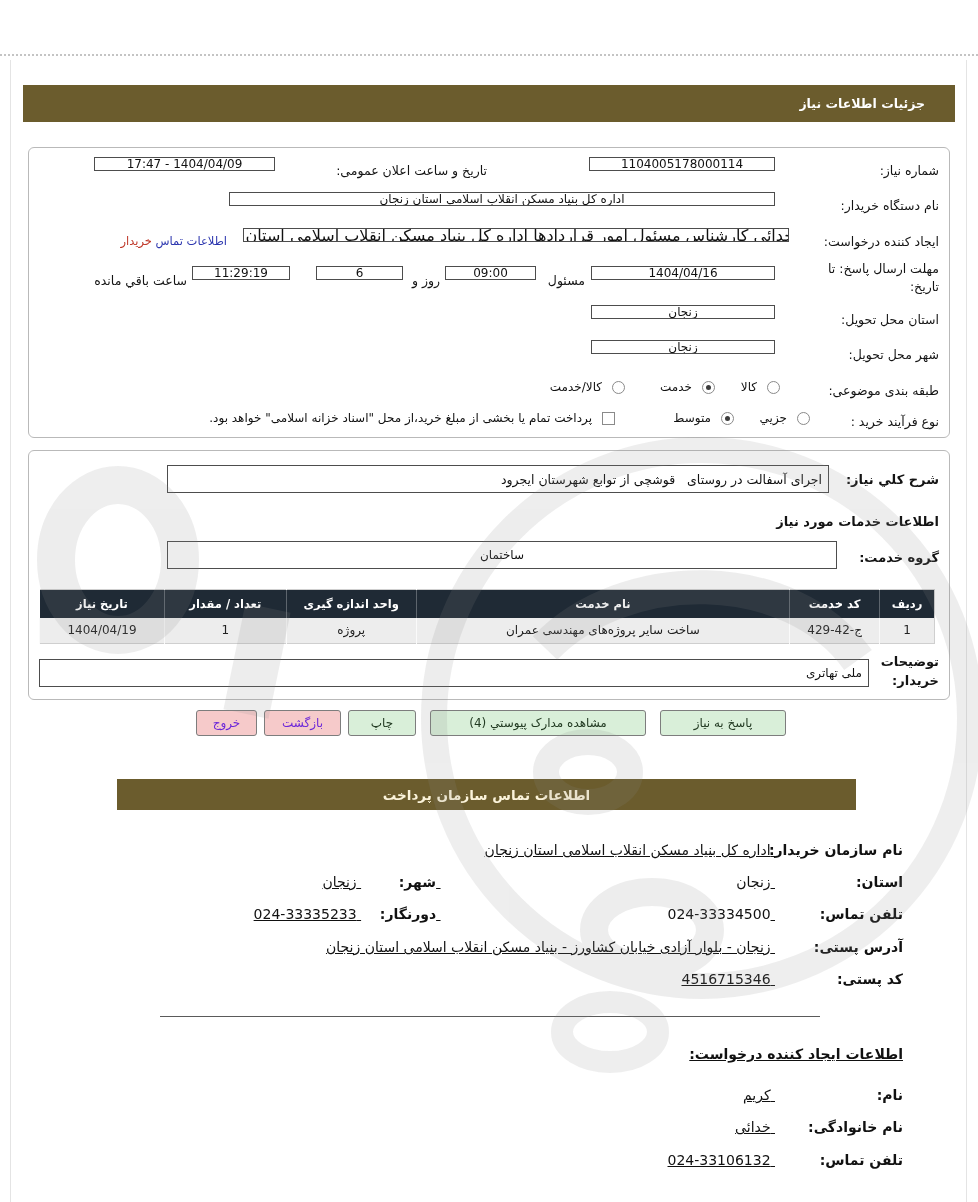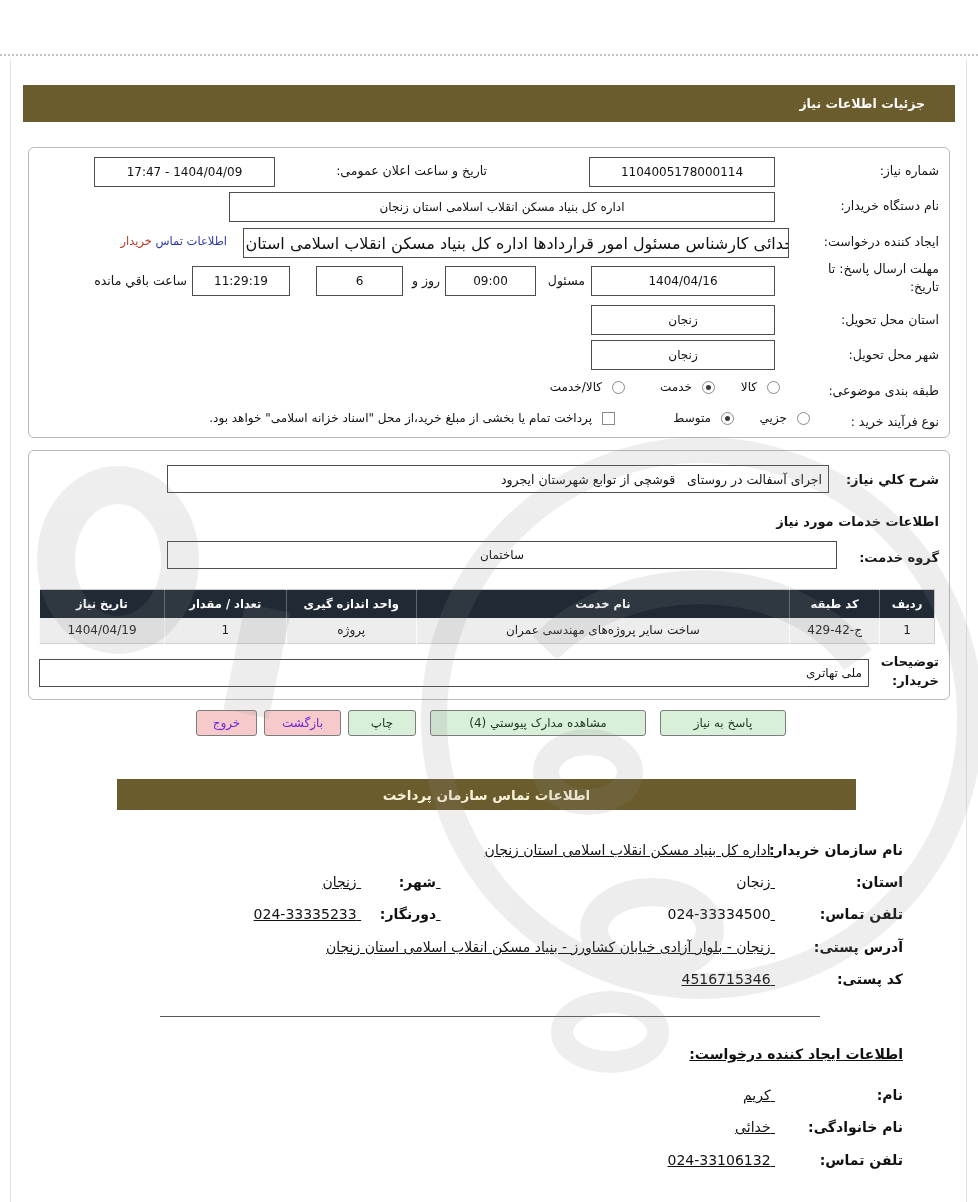--- a/index.html
+++ b/index.html
@@ -18,21 +18,21 @@
 
   .panel { position: absolute; right: 28px; width: 922px; background: #fff;
     border: 1px solid #b9b9b9; border-radius: 6px; }
   .panel1 { top: 147px; height: 291px; }
   .panel2 { top: 450px; height: 250px; }
 
   .lbl { position: absolute; font-size: 12.5px; color: #141414; white-space: nowrap; line-height: 1.45; }
   .lbl.wrap { white-space: normal; }
   .b13 { font-weight: bold; font-size: 13px; }
 
-  .field { position: absolute; height: 30px; background: #fff; border: 1px solid #4d4d4d;
+  .field { position: absolute; height: 14px; background: #fff; border: 1px solid #4d4d4d;
     display: flex; align-items: center; justify-content: center; font-size: 12px;
     padding: 0 6px; white-space: nowrap; overflow: hidden; }
   .field.h28 { height: 28px; }
   .field.start { justify-content: flex-start; }
   .num { direction: ltr; unicode-bidi: isolate; }
 
   .opt { position: absolute; display: flex; align-items: center; gap: 10px; font-size: 12px; white-space: nowrap; }
   .radio { width: 13px; height: 13px; border-radius: 50%; border: 1px solid #8a8a8a; background: #fff;
     display: inline-block; position: relative; flex: 0 0 auto; }
   .radio.selected::after { content: ""; position: absolute; inset: 3px; border-radius: 50%; background: #3c3c3c; }
@@ -148,21 +148,21 @@
         <col style="width:55px">
           <col style="width:90px">
           <col style="width:374px">
         <col style="width:130px">
           <col style="width:122px">
           <col style="width:125px">
       </colgroup>
       <thead>
         <tr>
           <th>ردیف</th>
-          <th>کد طبقه</th>
+          <th>کد خدمت</th>
           <th>نام خدمت</th>
           <th>واحد اندازه گیری</th>
           <th>تعداد / مقدار</th>
           <th>تاریخ نیاز</th>
         </tr>
       </thead>
       <tbody>
         <tr>
           <td>1</td>
           <td>ج-42-429</td>

